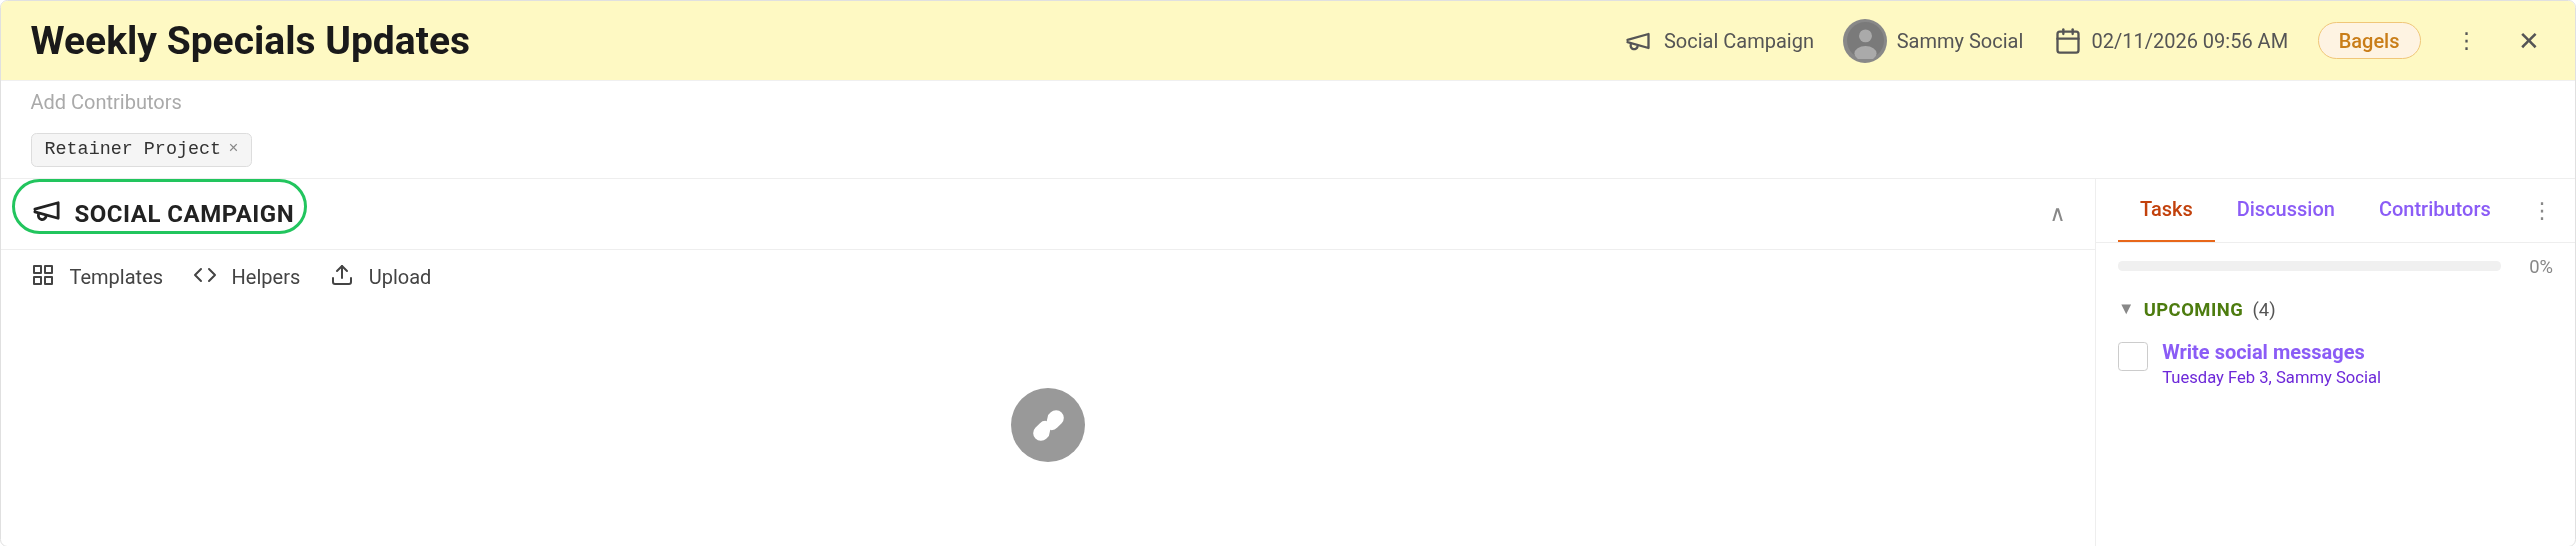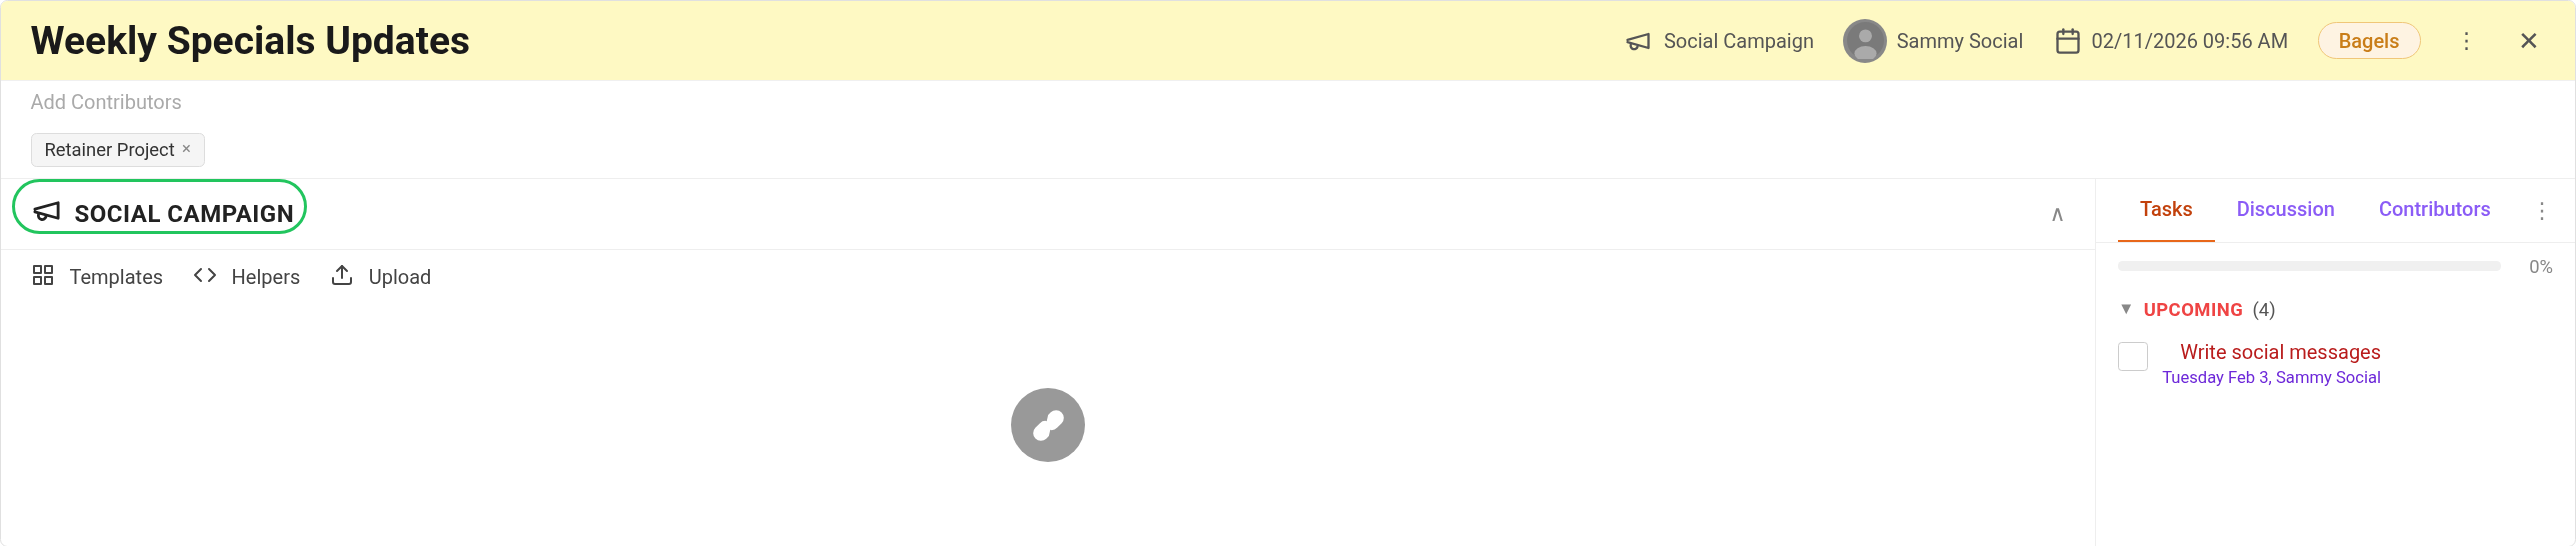--- a/index.html
+++ b/index.html
@@ -128,20 +128,21 @@
       flex-shrink: 0;
     }
 
     
     .tags-row {
       display: flex;
       align-items: center;
       padding: 9.2px 29.5px 11px;
       gap: 11px;
       flex-shrink: 0;
+      font-family: Liberation Mono, monospace;
     }
 
     .tag {
       display: flex;
       align-items: center;
       gap: 7.4px;
       background: #f5f5f5;
       border: 0.9px solid #ddd;
       border-radius: 5.5px;
       padding: 5.5px 13px;
@@ -349,21 +350,21 @@
     .upcoming-chevron {
       font-size: 16.6px;
       color: #888;
     }
 
     .upcoming-label {
       font-size: 18.4px;
       font-weight: 700;
       letter-spacing: 0.5px;
       text-transform: uppercase;
-      color: #ef4444;
+      color: #4d7c0f;
     }
 
     .upcoming-count {
       font-size: 18.4px;
       color: #555;
     }
 
     
     .task-item {
       display: flex;
@@ -383,23 +384,22 @@
     }
 
     .task-info {
       display: flex;
       flex-direction: column;
       gap: 3.7px;
     }
 
     .task-title {
       font-size: 20px;
-      color: #b91c1c;
-      font-weight: 400;
-      text-align: right;
+      color: #8b5cf6;
+      font-weight: 700;
     }
 
     .task-sub {
       font-size: 16.6px;
       color: #6d28d9;
     }
   </style>
 </head>
 <body>
 

